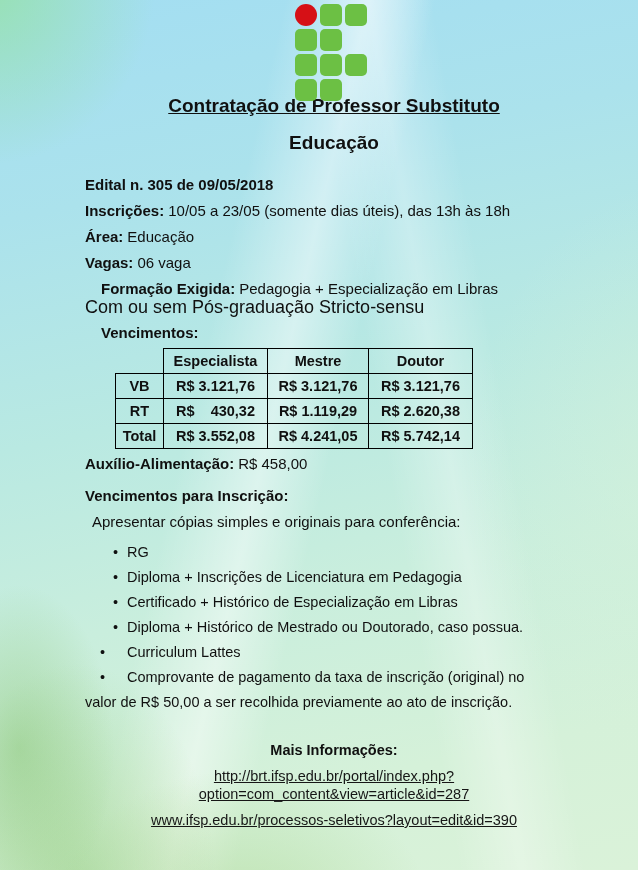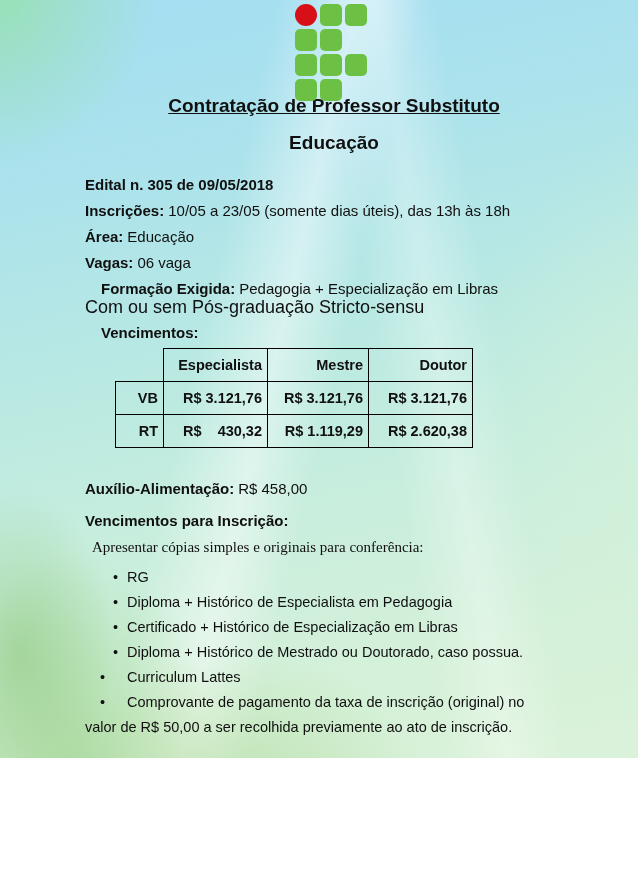--- a/index.html
+++ b/index.html
@@ -1,20 +1,20 @@
 <!DOCTYPE html>
 <html><head>
 <meta charset="utf-8">
 <style>
   * { box-sizing: border-box; }
   html,body { margin:0; padding:0; }
   .page {
     position: relative;
     width: 638px;
-    height: 758px;
+    height: 870px;
     overflow: hidden;
     font-family: "Liberation Sans", sans-serif;
     color: #101010;
     background:
       radial-gradient(ellipse 140px 240px at 3% 86%, rgba(126,190,100,0.45), rgba(126,190,100,0) 68%),
       radial-gradient(ellipse 200px 320px at 12% 102%, rgba(140,200,115,0.5), rgba(140,200,115,0) 70%),
       radial-gradient(ellipse 260px 200px at 38% 105%, rgba(160,210,130,0.45), rgba(160,210,130,0) 72%),
       radial-gradient(ellipse 300px 400px at 108% 55%, rgba(215,242,218,0.55), rgba(215,242,218,0) 75%),
       linear-gradient(103deg, rgba(255,255,255,0) 34%, rgba(255,255,255,0.45) 44%, rgba(255,255,255,0) 52%),
       linear-gradient(80deg, rgba(255,255,255,0) 58%, rgba(255,255,255,0.3) 66%, rgba(255,255,255,0) 74%),
@@ -49,32 +49,32 @@
   .no-gap { margin-bottom: 0; margin-left: 16px; }
   .line2  { margin: 0 0 8px 0; font-size: 18px; line-height: 18px; }
   
   table.salary {
     border-collapse: collapse;
     margin: 6px 0 0 30px;
     font-size: 14.5px; font-weight: bold;
   }
   table.salary td, table.salary th {
     border: 1px solid #000;
-    height: 25px; padding: 8px 5px;
-    text-align: right; white-space: pre;
+    height: 25px; padding: 0 5px;
+    text-align: center; white-space: pre;
   }
   table.salary th.corner { border: none; }
   table.salary .c-lbl { width: 48px; }
   table.salary .c-esp { width: 104px; }
   table.salary .c-mes { width: 101px; }
   table.salary .c-dou { width: 104px; }
   
-  .auxilio { margin-top: 32px; }
+  .auxilio { margin-top: 6px; }
   .docs-title { margin-top: 14px; }
-  .docs-intro { padding-left: 7px; font-family: Liberation Serif, serif; }
+  .docs-intro { padding-left: 7px; }
   ul.docs { list-style: none; margin: 12px 0 0 0; padding: 0; font-size: 14.5px; }
   ul.docs li { position: relative; padding-left: 42px; line-height: 18px; margin-bottom: 7px; }
   ul.docs li .dot { position: absolute; font-size: 14.5px; }
   ul.docs li.ind-a .dot { left: 28px; }
   ul.docs li.ind-b .dot { left: 15px; }
   .continuation { margin: 5px 0 0 0; font-size: 14.5px; line-height: 18px; }
   
   .footer { margin-top: 30px; text-align: center; font-size: 14.5px; }
   .footer p { margin: 0 0 8px 0; line-height: 18px; }
   .footer .f-title { font-weight: bold; }
@@ -144,37 +144,49 @@
         <td>R$ 3.121,76</td>
         <td>R$ 3.121,76</td>
         <td>R$ 3.121,76</td>
       </tr>
       <tr>
         <td class="c-lbl">RT</td>
         <td>R$    430,32</td>
         <td>R$ 1.119,29</td>
         <td>R$ 2.620,38</td>
       </tr>
+      <tr>
+        <td class="c-lbl">Total</td>
+        <td>R$ 3.552,08</td>
+        <td>R$ 4.241,05</td>
+        <td>R$ 5.742,14</td>
+      </tr>
     </tbody>
       </table>
 
     <p class="body-line auxilio">
       <span class="lbl">Auxílio-Alimentação:</span><span>R$ 458,00</span>
     </p>
 
     <p class="body-line docs-title">
       <span class="lbl">Vencimentos para Inscrição:</span>
     </p>
     <p class="body-line docs-intro">Apresentar cópias simples e originais para conferência:</p>
 
     <ul class="docs">
       <li class="ind-a"><span class="dot">•</span><span>RG</span></li>
-      <li class="ind-a"><span class="dot">•</span><span>Diploma + Histórico de Especialista em Pedagogia</span></li>
+      <li class="ind-a"><span class="dot">•</span><span>Diploma + Inscrições de Licenciatura em Pedagogia</span></li>
       <li class="ind-a"><span class="dot">•</span><span>Certificado + Histórico de Especialização em Libras</span></li>
       <li class="ind-a"><span class="dot">•</span><span>Diploma + Histórico de Mestrado ou Doutorado, caso possua.</span></li>
       <li class="ind-b"><span class="dot">•</span><span>Curriculum Lattes</span></li>
       <li class="ind-b"><span class="dot">•</span><span>Comprovante de pagamento da taxa de inscrição (original) no</span></li>
     </ul>
     <p class="continuation">valor de R$ 50,00 a ser recolhida previamente ao ato de inscrição.</p>
 
+    <div class="footer">
+      <p class="f-title">Mais Informações:</p>
+      <p><a href="#">http://brt.ifsp.edu.br/portal/index.php?option=com_content&amp;view=article&amp;id=287</a></p>
+      <p><a href="#">www.ifsp.edu.br/processos-seletivos?layout=edit&amp;id=390</a></p>
+
+    </div>
 
   </div>
 </div>
 
 </body></html>

